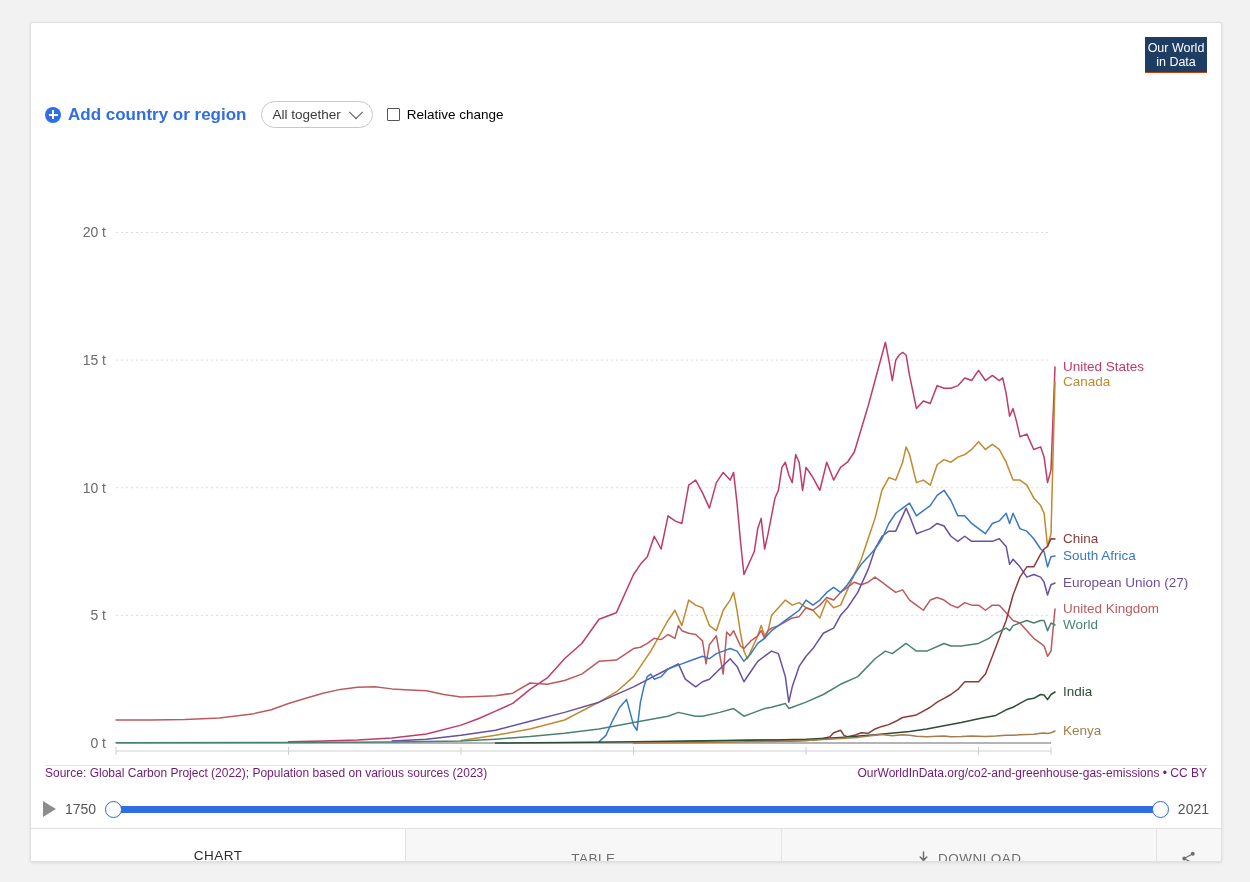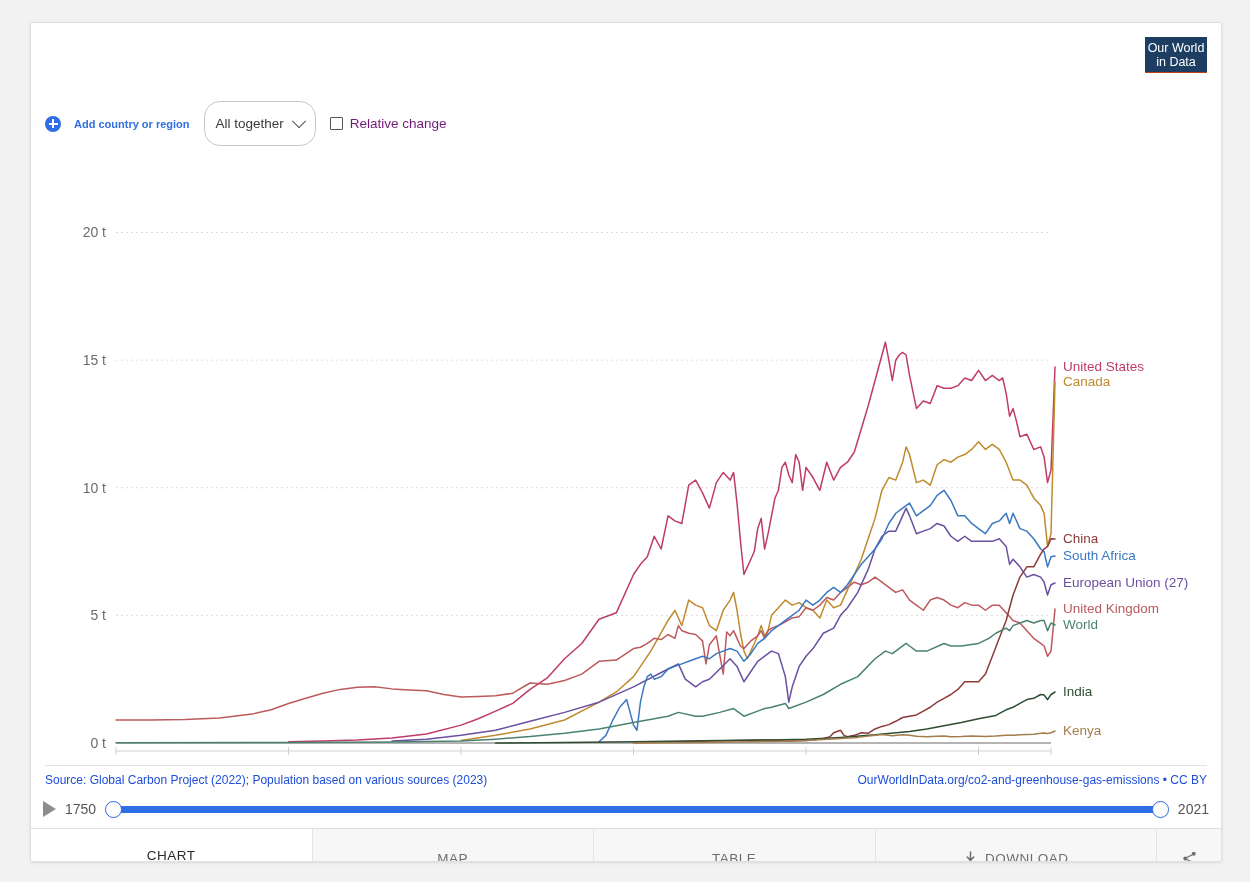--- a/index.html
+++ b/index.html
@@ -12,39 +12,39 @@
   .title{font-family:"Liberation Serif",serif;font-size:28px;line-height:32px;color:#1d1d1d;font-weight:400;letter-spacing:-.1px;}
   .subtitle{font-size:14.5px;color:#5b5b5b;margin-top:3px;line-height:18px;}
   .dotted-u{border-bottom:1px dotted #9a9a9a;}
   .sub2{font-size:11px;vertical-align:-2px;}
 
   .logo{position:absolute;right:14px;top:14px;width:62px;background:#1d3d63;border-bottom:1px solid #c2410c;text-align:center;padding:4px 0 3px;}
   .logo div{color:#fff;font-size:12.5px;line-height:14px;font-family:"Liberation Sans",sans-serif;}
 
   
   .ctrls{position:absolute;left:14px;top:78px;display:flex;align-items:center;gap:14px;}
-  .addbtn{display:flex;align-items:center;gap:13px;color:#2f6ee4;font-weight:bold;font-size:11px;cursor:pointer;}
+  .addbtn{display:flex;align-items:center;gap:7px;color:#2f6ee4;font-weight:bold;font-size:17px;cursor:pointer;}
   .plus{width:16px;height:16px;border-radius:50%;background:#2f6ee4;position:relative;flex:0 0 auto;}
   .plus:before,.plus:after{content:"";position:absolute;background:#fff;}
   .plus:before{left:3.5px;top:7px;width:9px;height:2.2px;}
   .plus:after{top:3.5px;left:7px;height:9px;width:2.2px;}
-  .select{display:flex;align-items:center;gap:10px;border:1px solid #c8c8c8;border-radius:16px;padding:14px 11px;font-size:13.5px;color:#3a3a3a;cursor:pointer;background:#fff;}
+  .select{display:flex;align-items:center;gap:10px;border:1px solid #c8c8c8;border-radius:16px;padding:5px 11px;font-size:13.5px;color:#3a3a3a;cursor:pointer;background:#fff;}
   .chev{width:9px;height:9px;border-right:1.8px solid #555;border-bottom:1.8px solid #555;transform:rotate(45deg) translate(-2px,-2px);}
-  .chk{display:flex;align-items:center;gap:7px;font-size:13.5px;color:#701a75;cursor:pointer;}
+  .chk{display:flex;align-items:center;gap:7px;font-size:13.5px;color:#000000;cursor:pointer;}
   .box{width:11px;height:11px;border:1.7px solid #555;border-radius:1px;}
 
   
   .plot{position:absolute;left:0;top:120px;width:1190px;height:620px;}
   svg{display:block;}
   .ylab{font-size:14px;fill:#6b6b6b;font-family:"Liberation Sans",sans-serif;}
   .xlab{font-size:14.5px;fill:#5b5b5b;font-family:"Liberation Sans",sans-serif;}
   .serieslab{font-size:13.5px;font-family:"Liberation Sans",sans-serif;}
 
   
-  .srcrow{position:absolute;left:14px;right:14px;top:742px;display:flex;justify-content:space-between;font-size:12px;color:#1d4ed8;border-top:1px solid #e3e3e3;padding-top:7px;}
+  .srcrow{position:absolute;left:14px;right:14px;top:742px;display:flex;justify-content:space-between;font-size:12px;color:#701a75;border-top:1px solid #e3e3e3;}
 
   
   .slider{position:absolute;left:12px;right:12px;top:778px;display:flex;align-items:center;gap:9px;}
   .play{width:0;height:0;border-left:13px solid #8d8d8d;border-top:8px solid transparent;border-bottom:8px solid transparent;cursor:pointer;}
   .syear{font-size:14px;color:#555;}
   .track{position:relative;flex:1;height:16px;display:flex;align-items:center;}
   .rail{position:absolute;left:6px;right:6px;height:7px;background:#2f6ee4;border-radius:4px;}
   .knob{position:absolute;width:15px;height:15px;border-radius:50%;background:#fff;border:1.6px solid #2f6ee4;box-shadow:0 0 0 .5px rgba(0,0,0,.06);cursor:pointer;}
   .knob.l{left:0;}
   .knob.r{right:0;}
@@ -144,23 +144,20 @@
         <span class="knob r"></span>
       </span>
       <span class="syear">2021</span>
     </div>
 
     <div class="tabs" id="tabbar">
         <div class="tab active">
           <span>CHART</span>
         </div>
         <div class="tab">
-          <span>MAP</span>
-        </div>
-        <div class="tab">
           <span>TABLE</span>
         </div>
         <div class="tab">
           <svg width="15" height="15" viewBox="0 0 16 16">
             <path d="M8 1v8M4.5 6.5L8 10l3.5-3.5M2 12.5h12V14H2z" fill="none" stroke="#6d6d6d" stroke-width="1.6" stroke-linecap="round" stroke-linejoin="round"></path>
           </svg>
           <span>DOWNLOAD</span>
         </div>
         <div class="tab share">
           <svg width="15" height="15" viewBox="0 0 16 16">

